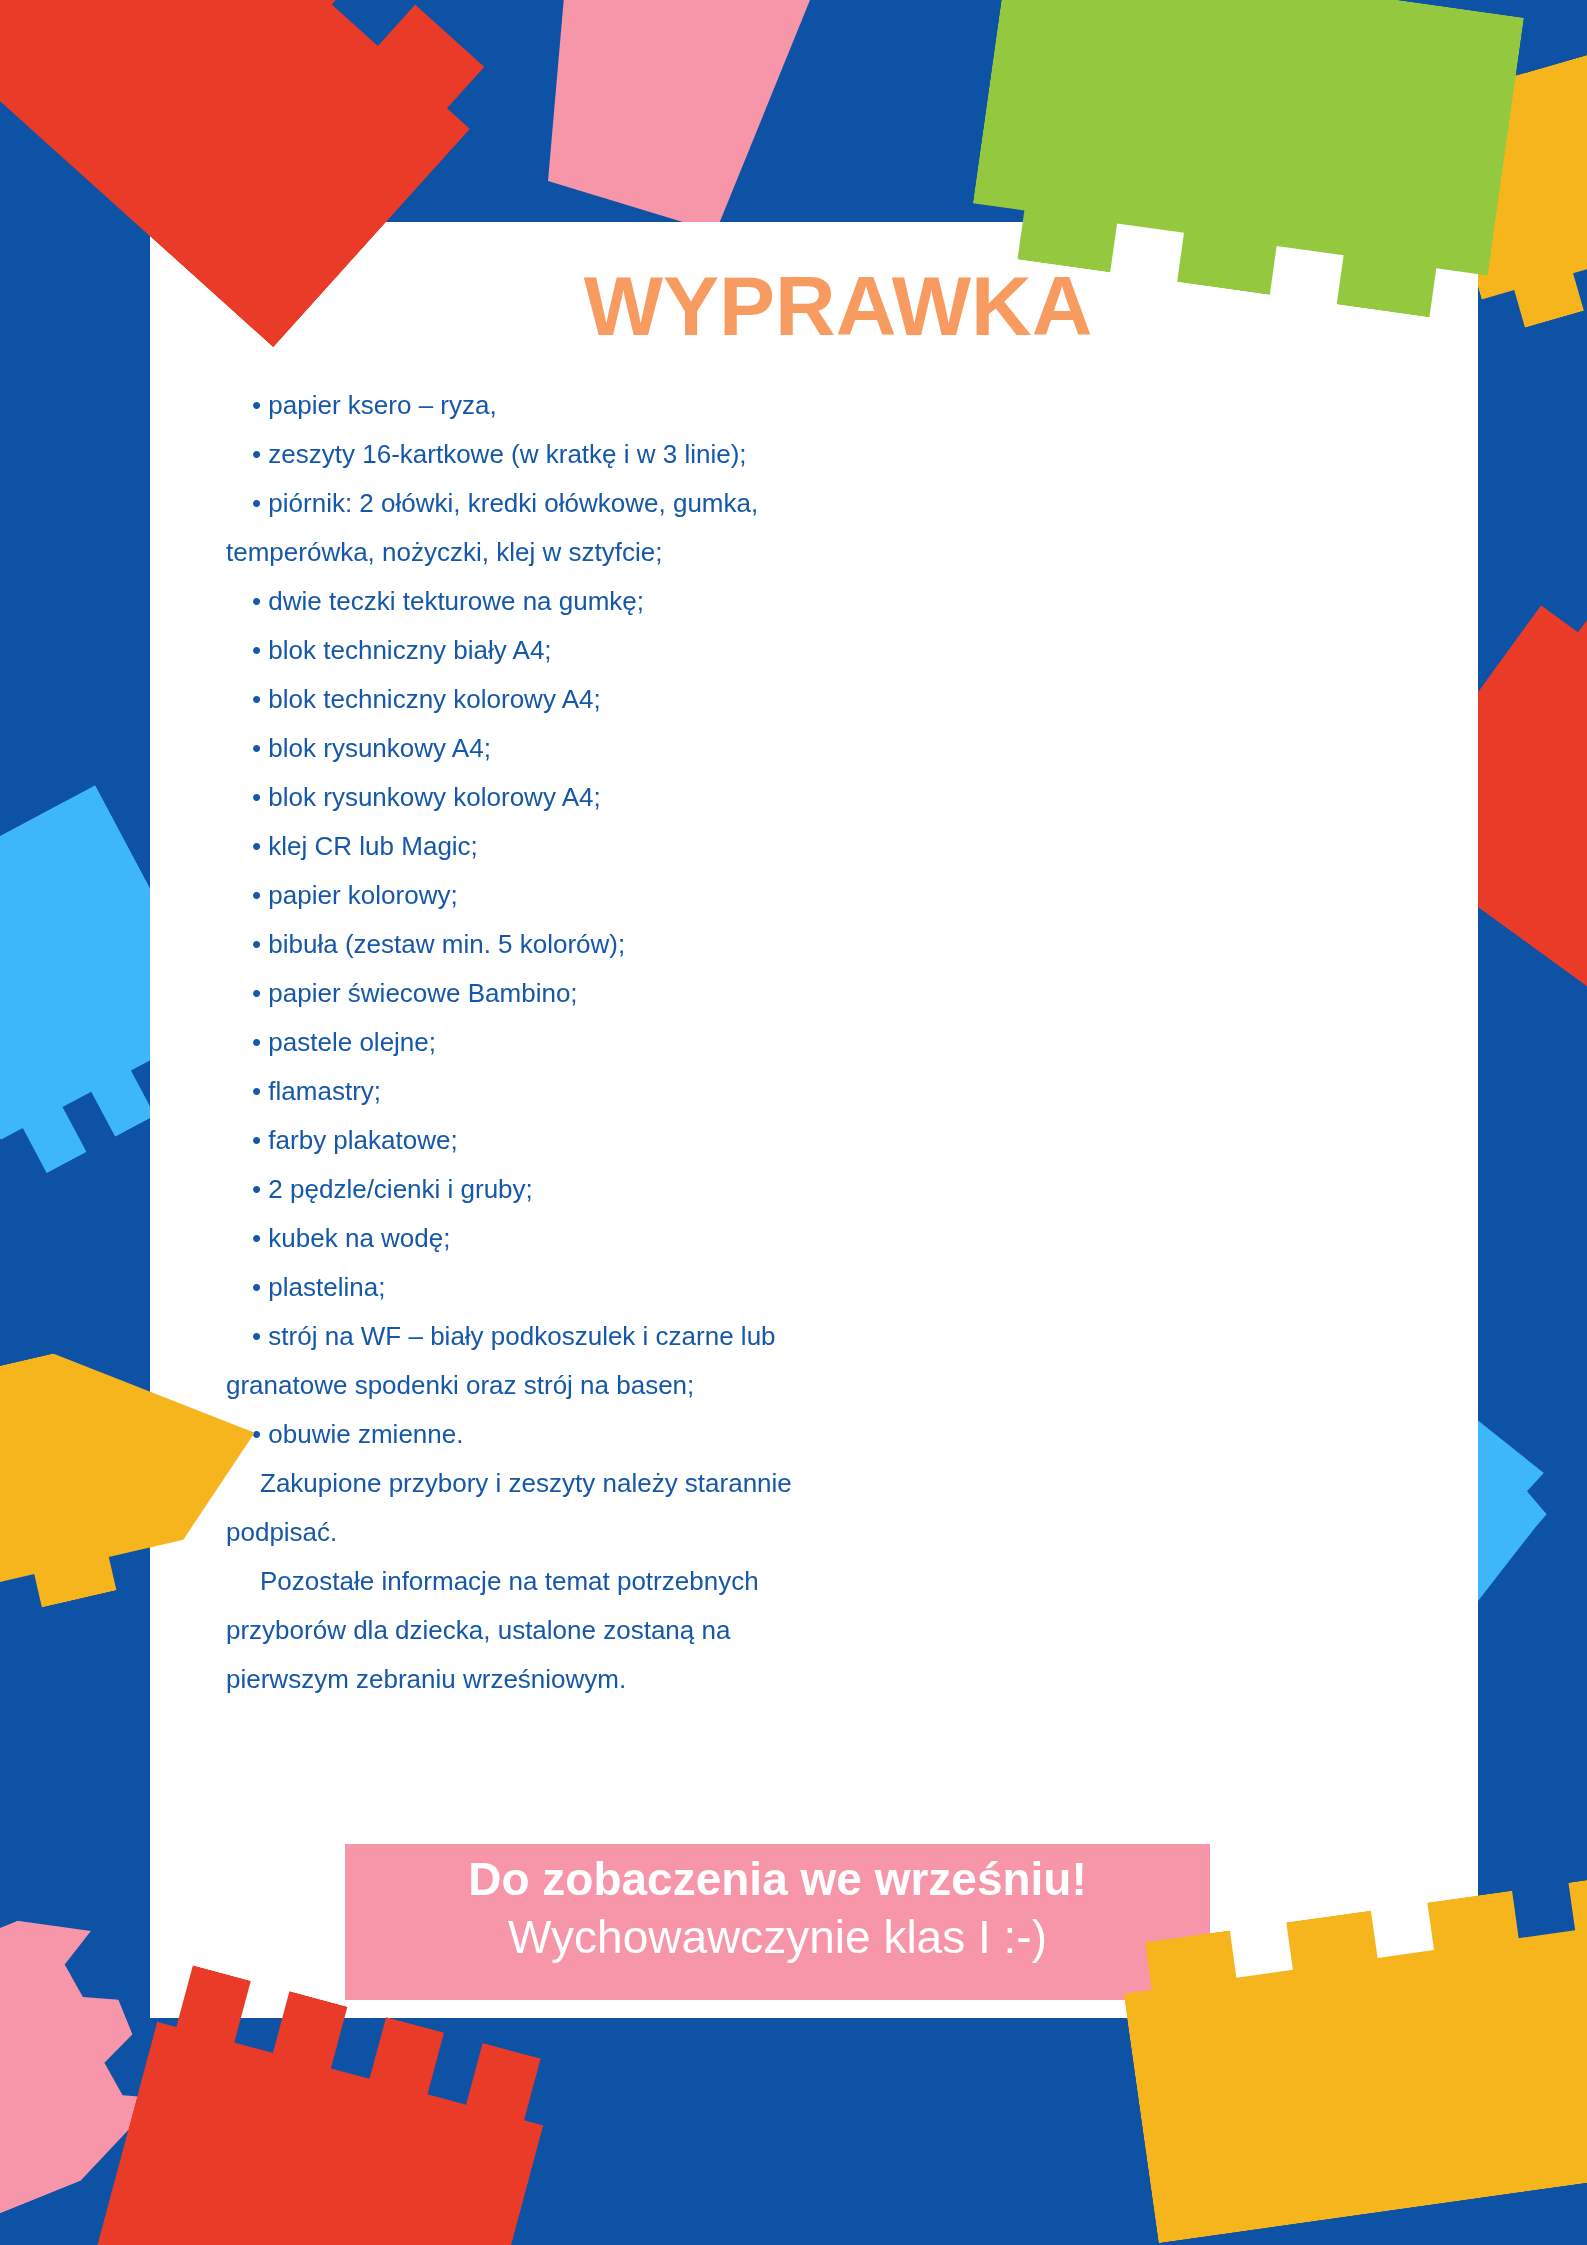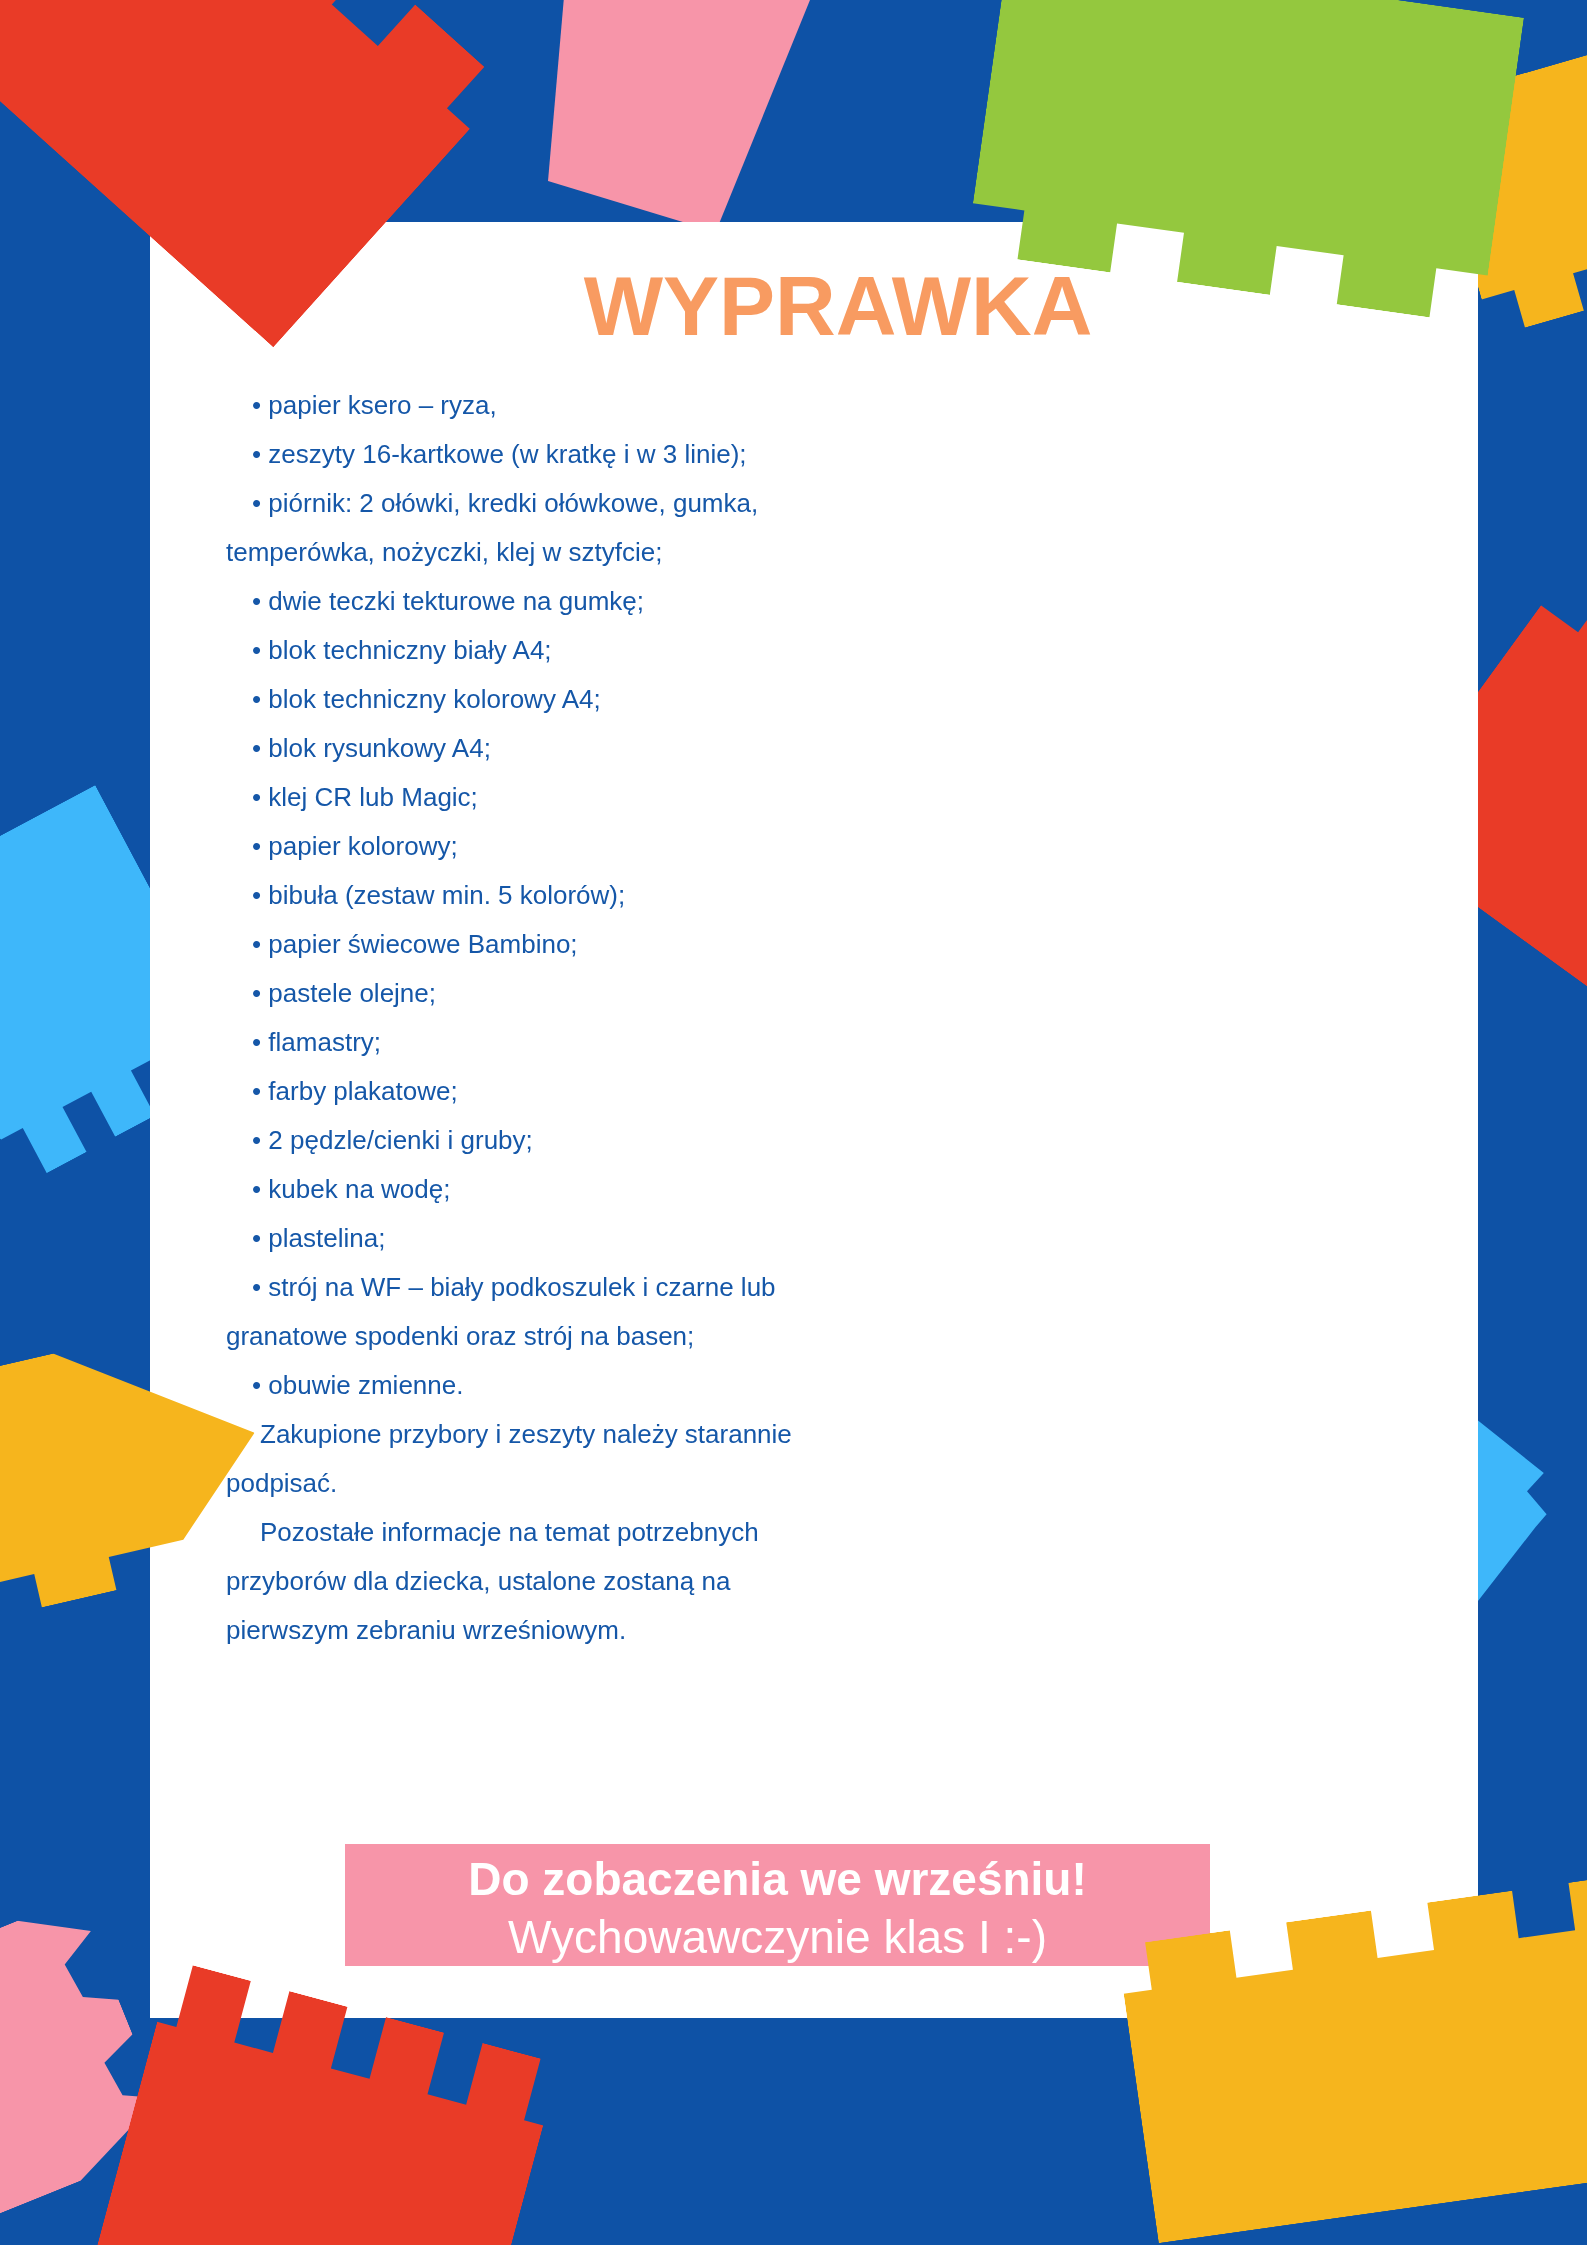--- a/index.html
+++ b/index.html
@@ -48,21 +48,21 @@
   .title span{display:block;}
   .list{
     margin:24px 26px 0 28px;
     color:var(--text);
     font-size:26px;
     line-height:49px;
   }
   .item{white-space:pre-line;text-indent:26px;}
   .note{white-space:pre-line;text-indent:34px;}
   .banner{
-    position:absolute;left:195px;top:1622px;width:865px;height:122px;
+    position:absolute;left:195px;top:1622px;width:865px;height:156px;
     background:var(--banner-bg);
     color:var(--banner-text);
     text-align:center;
     font-size:46px;
     padding-top:6px;
     box-sizing:border-box;
   }
   .banner-line-1{font-weight:bold;line-height:58px;}
   .banner-line-2{font-weight:normal;line-height:58px;}
 </style>
@@ -87,20 +87,21 @@
 
     <div class="list">
       <div class="item">• papier ksero – ryza,</div>
       <div class="item">• zeszyty 16-kartkowe (w kratkę i w 3 linie);</div>
       <div class="item">• piórnik: 2 ołówki, kredki ołówkowe, gumka,
 temperówka, nożyczki, klej w sztyfcie;</div>
       <div class="item">• dwie teczki tekturowe na gumkę;</div>
       <div class="item">• blok techniczny biały A4;</div>
       <div class="item">• blok techniczny kolorowy A4;</div>
       <div class="item">• blok rysunkowy A4;</div>
+      <div class="item">• blok rysunkowy kolorowy A4;</div>
       <div class="item">• klej CR lub Magic;</div>
       <div class="item">• papier kolorowy;</div>
       <div class="item">• bibuła (zestaw min. 5 kolorów);</div>
       <div class="item">• papier świecowe Bambino;</div>
       <div class="item">• pastele olejne;</div>
       <div class="item">• flamastry;</div>
       <div class="item">• farby plakatowe;</div>
       <div class="item">• 2 pędzle/cienki i gruby;</div>
       <div class="item">• kubek na wodę;</div>
       <div class="item">• plastelina;</div>

